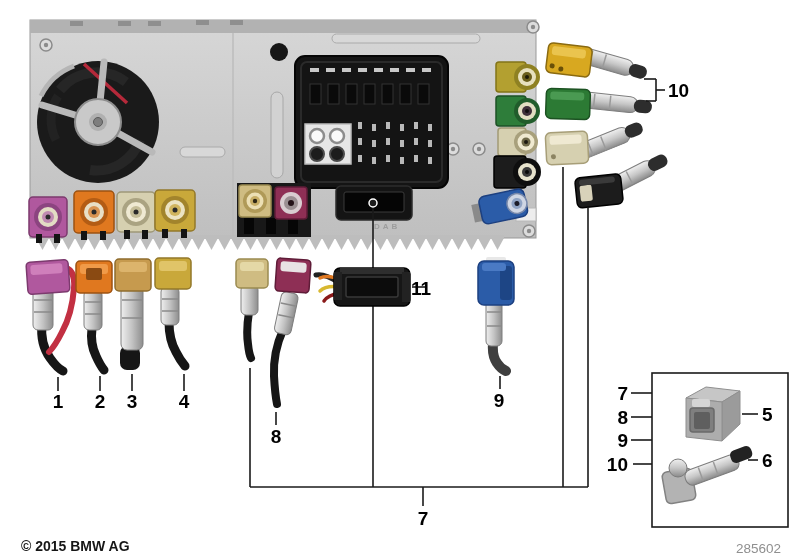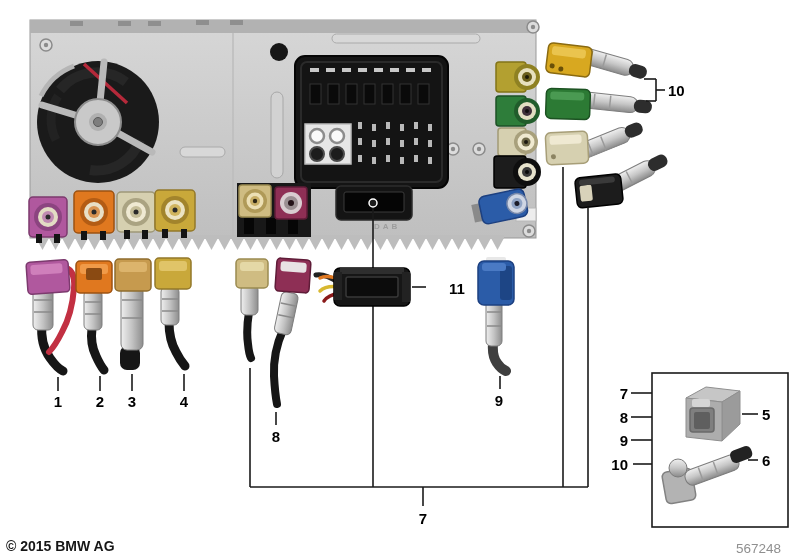--- a/index.html
+++ b/index.html
@@ -2,30 +2,30 @@
 <html><head>
 <meta charset="utf-8">
 <style>
   html,body{margin:0;padding:0;background:#ffffff;}
   .canvas{
     position:relative;width:800px;height:560px;background:#ffffff;
     font-family:"Liberation Sans",sans-serif;overflow:hidden;
   }
   .canvas > svg{position:absolute;left:0;top:0;}
   .lbl{
-    position:absolute;font-weight:bold;font-size:15px;line-height:1;color:#000;
+    position:absolute;font-weight:bold;font-size:19px;line-height:1;color:#000;
     transform:translate(-50%,-50%);white-space:nowrap;
   }
   .lbl.align-left{transform:translate(0,-50%);}
   .lbl.align-right{transform:translate(-100%,-50%);}
   .dab{
     position:absolute;left:355px;top:222px;font-size:8px;font-weight:bold;
     letter-spacing:3px;color:#9d9d9d;margin-left:19px;
   }
-  .copyright{position:absolute;left:6px;top:538px;font-size:14px;font-weight:bold;color:#161616;}
+  .copyright{position:absolute;left:21px;top:538px;font-size:14px;font-weight:bold;color:#161616;}
   .partnum{position:absolute;left:736px;top:541px;font-size:13.5px;color:#8f8f8f;}
 </style>
 </head>
 <body>
 
 <div class="canvas">
 
 <svg width="800" height="560" viewBox="0 0 800 560">
   <defs>
     <linearGradient id="chassisGrad" x1="0" y1="0" x2="0" y2="1">
@@ -421,27 +421,27 @@
     </g>
   </g>
 </svg>
 
   <div class="lbl" style="left:58px;top:401px">1</div>
   <div class="lbl" style="left:100px;top:401px">2</div>
   <div class="lbl" style="left:132px;top:401px">3</div>
   <div class="lbl" style="left:184px;top:401px">4</div>
   <div class="lbl" style="left:276px;top:436px">8</div>
   <div class="lbl" style="left:499px;top:400px">9</div>
-  <div class="lbl align-left" style="left:449px;top:288px">11</div>
+  <div class="lbl align-left" style="left:411px;top:288px">11</div>
   <div class="lbl align-left" style="left:668px;top:90px">10</div>
   <div class="lbl" style="left:423px;top:518px">7</div>
 
   <div class="lbl align-right" style="left:628px;top:393px">7</div>
   <div class="lbl align-right" style="left:628px;top:417px">8</div>
   <div class="lbl align-right" style="left:628px;top:440px">9</div>
   <div class="lbl align-right" style="left:628px;top:464px">10</div>
   <div class="lbl align-left" style="left:762px;top:414px">5</div>
   <div class="lbl align-left" style="left:762px;top:460px">6</div>
 
   <div class="dab">DAB</div>
   <div class="copyright">© 2015 BMW AG</div>
-  <div class="partnum">567248</div>
+  <div class="partnum">285602</div>
 </div>
 
 </body></html>

